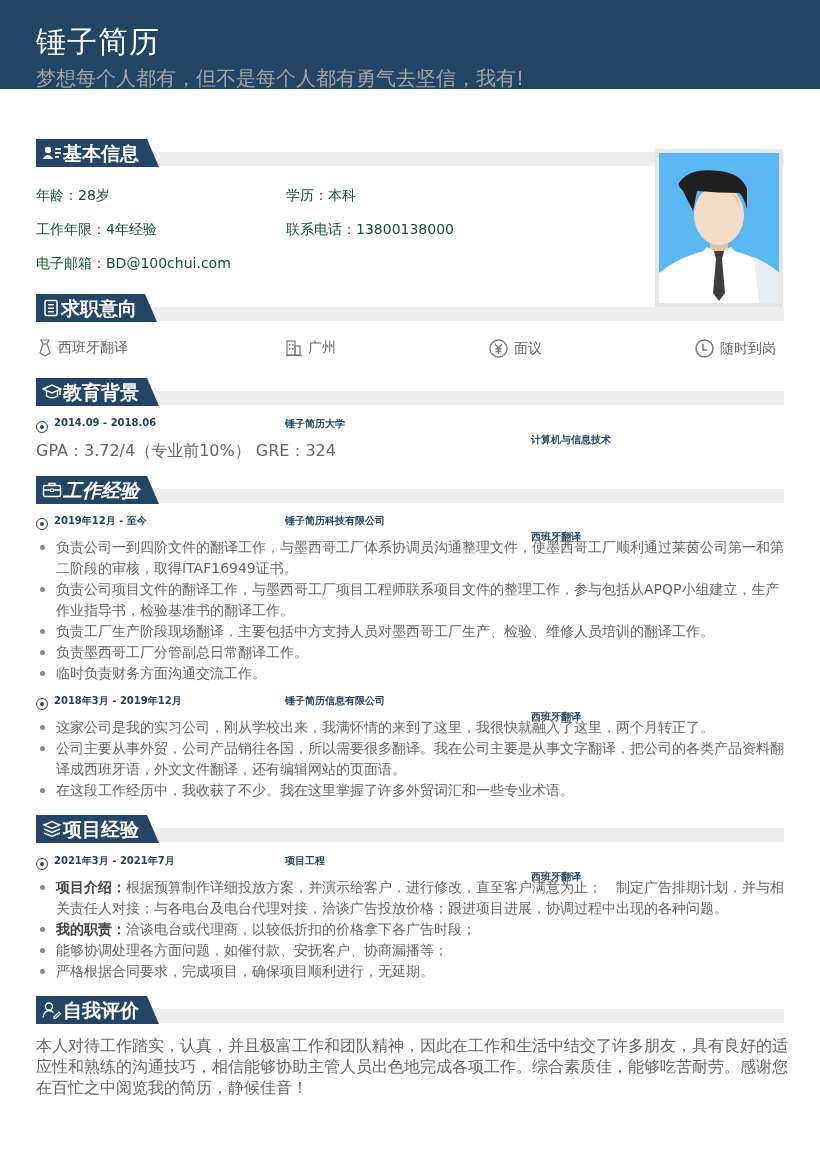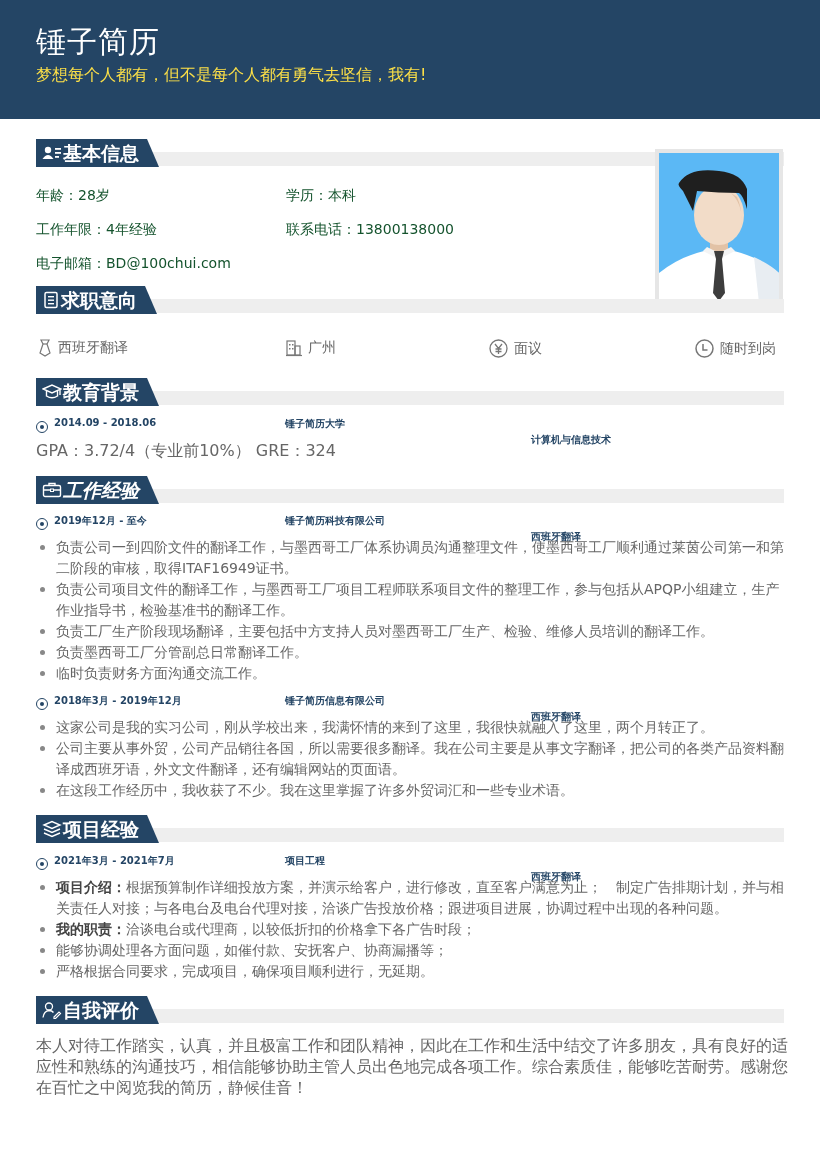--- a/index.html
+++ b/index.html
@@ -1,21 +1,21 @@
 <!DOCTYPE html>
 <html><head>
 <meta charset="utf-8">
 <style>
   * { margin: 0; padding: 0; box-sizing: border-box; }
   html, body { width: 820px; height: 1160px; background: #ffffff; overflow: hidden; }
   body { font-family: "DejaVu Sans", "Liberation Sans", sans-serif; color: #666; font-size: 14px; position: relative; }
 
-  .header { position: absolute; left: 0; top: 0; width: 820px; height: 119px; background: #244565; }
+  .header { position: absolute; left: 0; top: 0; width: 820px; height: 89px; background: #244565; }
   .header .name { position: absolute; left: 36px; top: 22px; font-size: 30px; color: #fff; letter-spacing: 1px; font-weight: 400; }
-  .header .motto { position: absolute; left: 36px; top: 65px; font-size: 16px; color: #fde047; }
+  .header .motto { position: absolute; left: 36px; top: 65px; font-size: 20px; color: #a3a3a3; }
 
   .section-head { position: absolute; left: 36px; width: 748px; height: 28px; }
   .section-head .bar { position: absolute; left: 0; top: 13px; width: 748px; height: 14px; background: #eeeeee; }
   .section-head .tab { position: absolute; left: 0; top: 0; height: 28px; background: #244565; color: #fff; font-weight: bold; font-size: 19px; line-height: 28px; padding-left: 6px; padding-right: 20px; clip-path: polygon(0 0, calc(100% - 12px) 0, 100% 100%, 0 100%); display: flex; align-items: center; gap: 1px; }
   .section-head .tab svg { display: block; }
 
   .info { position: absolute; font-size: 14px; color: #14532d; white-space: nowrap; }
 
   .photo { position: absolute; left: 655px; top: 149px; width: 128px; height: 158px; background: #e6e6e6; padding: 4px; }
   .photo .inner { width: 120px; height: 150px; background: #5bb8f5; position: relative; overflow: hidden; }
@@ -76,21 +76,21 @@
       <rect x="51" y="78" width="18" height="22" fill="#e2c2a6"></rect>
       <ellipse cx="60" cy="62" rx="25" ry="30" fill="#f2dcc8"></ellipse>
       <path d="M72 40 Q88 55 80 84 Q86 62 78 44 Z" fill="#e2c2a6"></path>
       <path d="M20 30 Q30 14 60 18 Q82 20 88 36 L88 56 Q84 42 80 40 Q60 40 38 38 L34 58 Q28 46 24 38 Q18 32 20 30 Z" fill="#1f1f1f"></path>
       <path d="M44 98 L60 106 L76 98 L72 94 L60 100 L48 94 Z" fill="#f4f4f4"></path>
       <path d="M55 98 L65 98 L63 106 L66 140 L60 148 L54 140 L57 106 Z" fill="#3d3d3d"></path>
     </svg>
   </div>
 </div>
 
-<div class="section-head" style="top:286px;">
+<div class="section-head" style="top:294px;">
   <div class="bar"></div>
   <div class="tab">
     <span>
       <svg width="18" height="18" viewBox="0 0 18 18">
           <rect x="3" y="1.5" width="12" height="15" rx="1.5" fill="none" stroke="#fff" stroke-width="1.5"></rect>
           <rect x="6" y="5" width="6" height="1.4" fill="#fff"></rect>
           <rect x="6" y="8.5" width="6" height="1.4" fill="#fff"></rect>
           <rect x="6" y="12" width="6" height="1.4" fill="#fff"></rect>
         </svg>
     </span>

